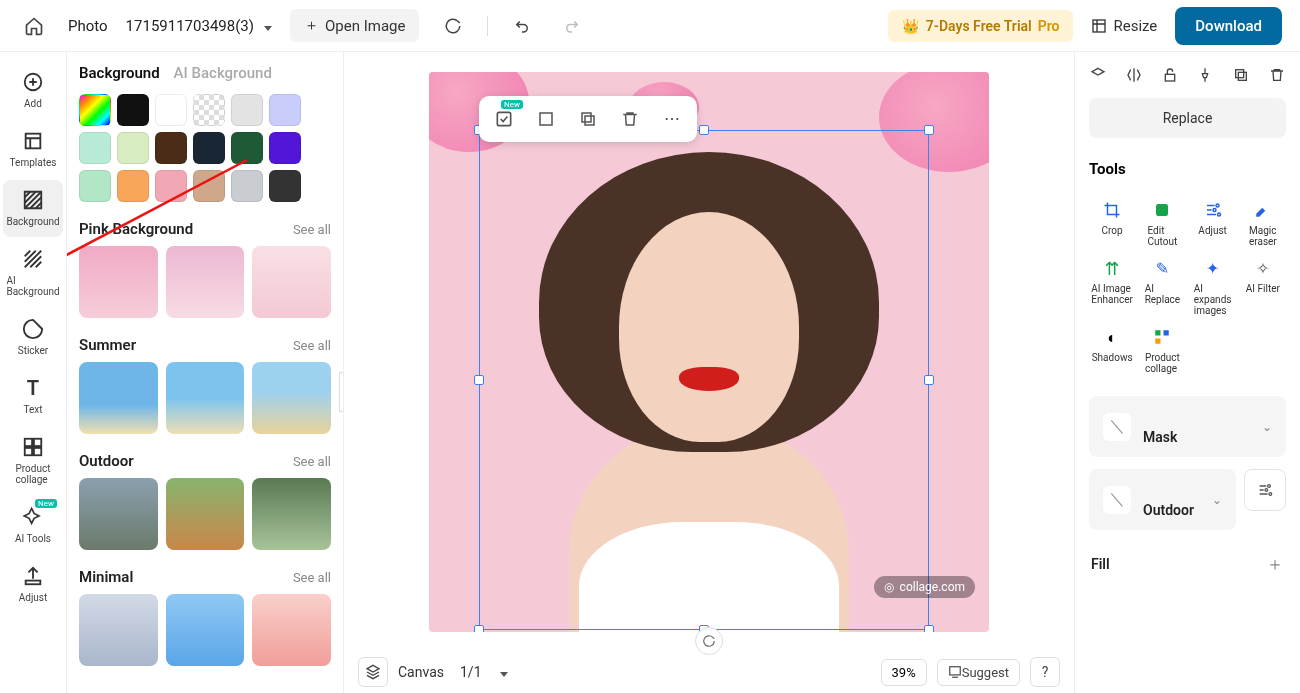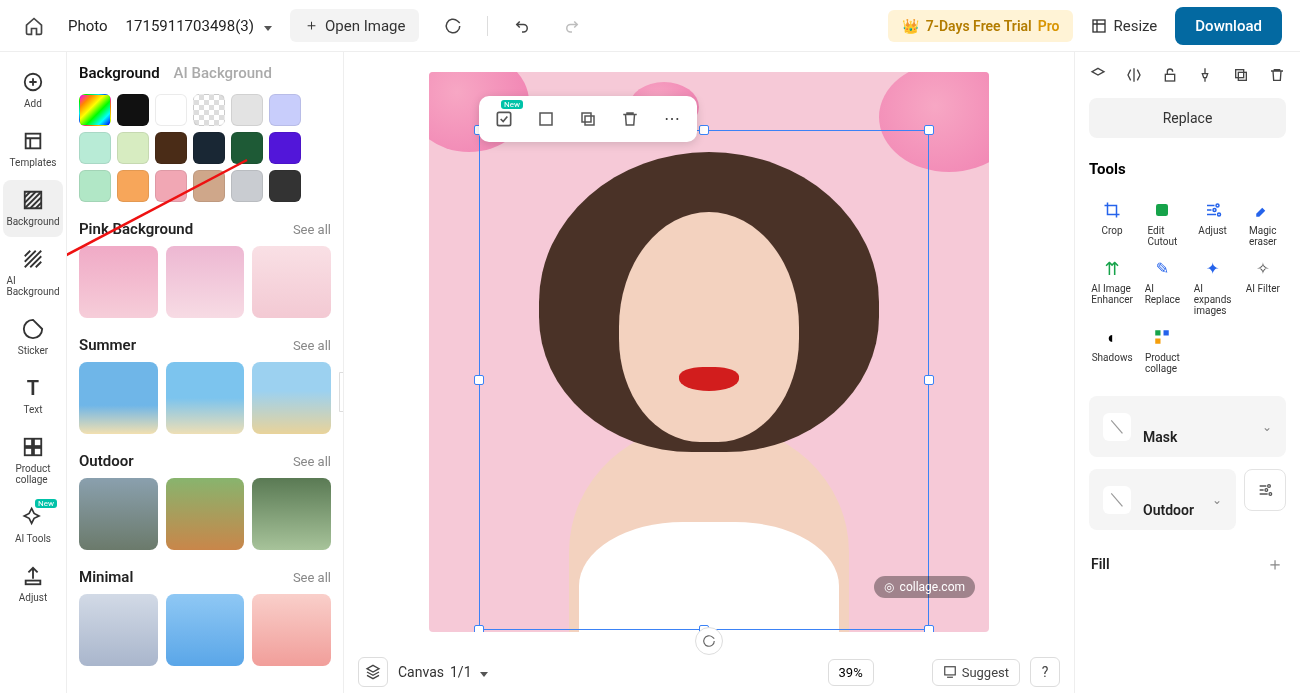--- a/index.html
+++ b/index.html
@@ -62,24 +62,24 @@
 .sel-handle { position: absolute; width: 10px; height: 10px; background: #fff; border: 1.5px solid #3b82f6; border-radius: 2px; }
 .sel-handle.tl{top:-6px;left:-6px}.sel-handle.tr{top:-6px;right:-6px}.sel-handle.bl{bottom:-6px;left:-6px}.sel-handle.br{bottom:-6px;right:-6px}
 .sel-handle.tm{top:-6px;left:calc(50% - 5px)}.sel-handle.bm{bottom:-6px;left:calc(50% - 5px)}
 .sel-handle.ml{left:-6px;top:calc(50% - 5px)}.sel-handle.mr{right:-6px;top:calc(50% - 5px)}
 .floating-toolbar { position: absolute; top: 24px; left: 50px; background: #fff; border-radius: 10px; box-shadow: 0 2px 10px rgba(0,0,0,0.15); display: flex; align-items: center; padding: 6px 8px; gap: 8px; }
 .ft-btn { width: 34px; height: 34px; display: flex; align-items: center; justify-content: center; cursor: pointer; border-radius: 6px; color: #444; position: relative; }
 .ft-new { position: absolute; top: -2px; right: -2px; background: #00c2a8; color: #fff; font-size: 8px; padding: 0 3px; border-radius: 3px; }
 .watermark { position: absolute; right: 14px; bottom: 34px; background: rgba(0,0,0,0.35); color: #fff; padding: 4px 10px; border-radius: 14px; font-size: 12px; display: flex; align-items: center; gap: 5px; }
 .canvas-bottom { height: 42px; display: flex; align-items: center; padding: 0 14px; gap: 10px; }
 .layers-btn { width: 30px; height: 30px; border:1px solid #ddd; border-radius:6px; display:flex;align-items:center;justify-content:center;cursor:pointer;color:#444;}
-.canvas-label { font-size: 14px; color: #333; display:flex;align-items:center;gap:6px;}
+.canvas-label { font-size: 14px; color: #333; display:flex;align-items:center;gap:16px;}
 .canvas-bottom .spacer { flex:1; }
 .zoom { border:1px solid #ddd; border-radius:6px; padding:5px 10px; font-size:13px; cursor:pointer; }
-.suggest { border:1px solid #ddd; border-radius:6px; padding:5px 10px; font-size:13px; cursor:pointer; display:flex;align-items:center;gap:5px;color:#444;margin-left:48px;}
+.suggest { border:1px solid #ddd; border-radius:6px; padding:5px 10px; font-size:13px; cursor:pointer; display:flex;align-items:center;color:#444;}
 .help { width:30px;height:30px;border:1px solid #ddd;border-radius:6px;display:flex;align-items:center;justify-content:center;font-size:14px;cursor:pointer;color:#444;}
 .refresh-center { position:absolute; bottom: 38px; left:50%; transform:translateX(-50%); width:28px;height:28px;border:1px solid #ddd;border-radius:50%;display:flex;align-items:center;justify-content:center;background:#fff;cursor:pointer;color:#666;}
 
 
 .right-panel { width: 226px; padding: 14px 14px; border-left:1px solid #eee; overflow-y:auto; }
 .rp-title { font-size: 16px; font-weight: 700; margin-bottom: 12px; }
 .rp-icon-row { display: flex; gap: 18px; margin-bottom: 14px; color: #444; }
 .rp-icon-row .mini { cursor:pointer; width:18px; height:18px; display:flex;align-items:center;justify-content:center;}
 .replace-btn { width: 100%; background: #f3f3f3; border-radius: 8px; padding: 12px; text-align: center; font-size: 14px; color: #333; cursor: pointer; margin-bottom: 22px; }
 .tools-title { font-size: 15px; font-weight: 700; margin-bottom: 21px; }

